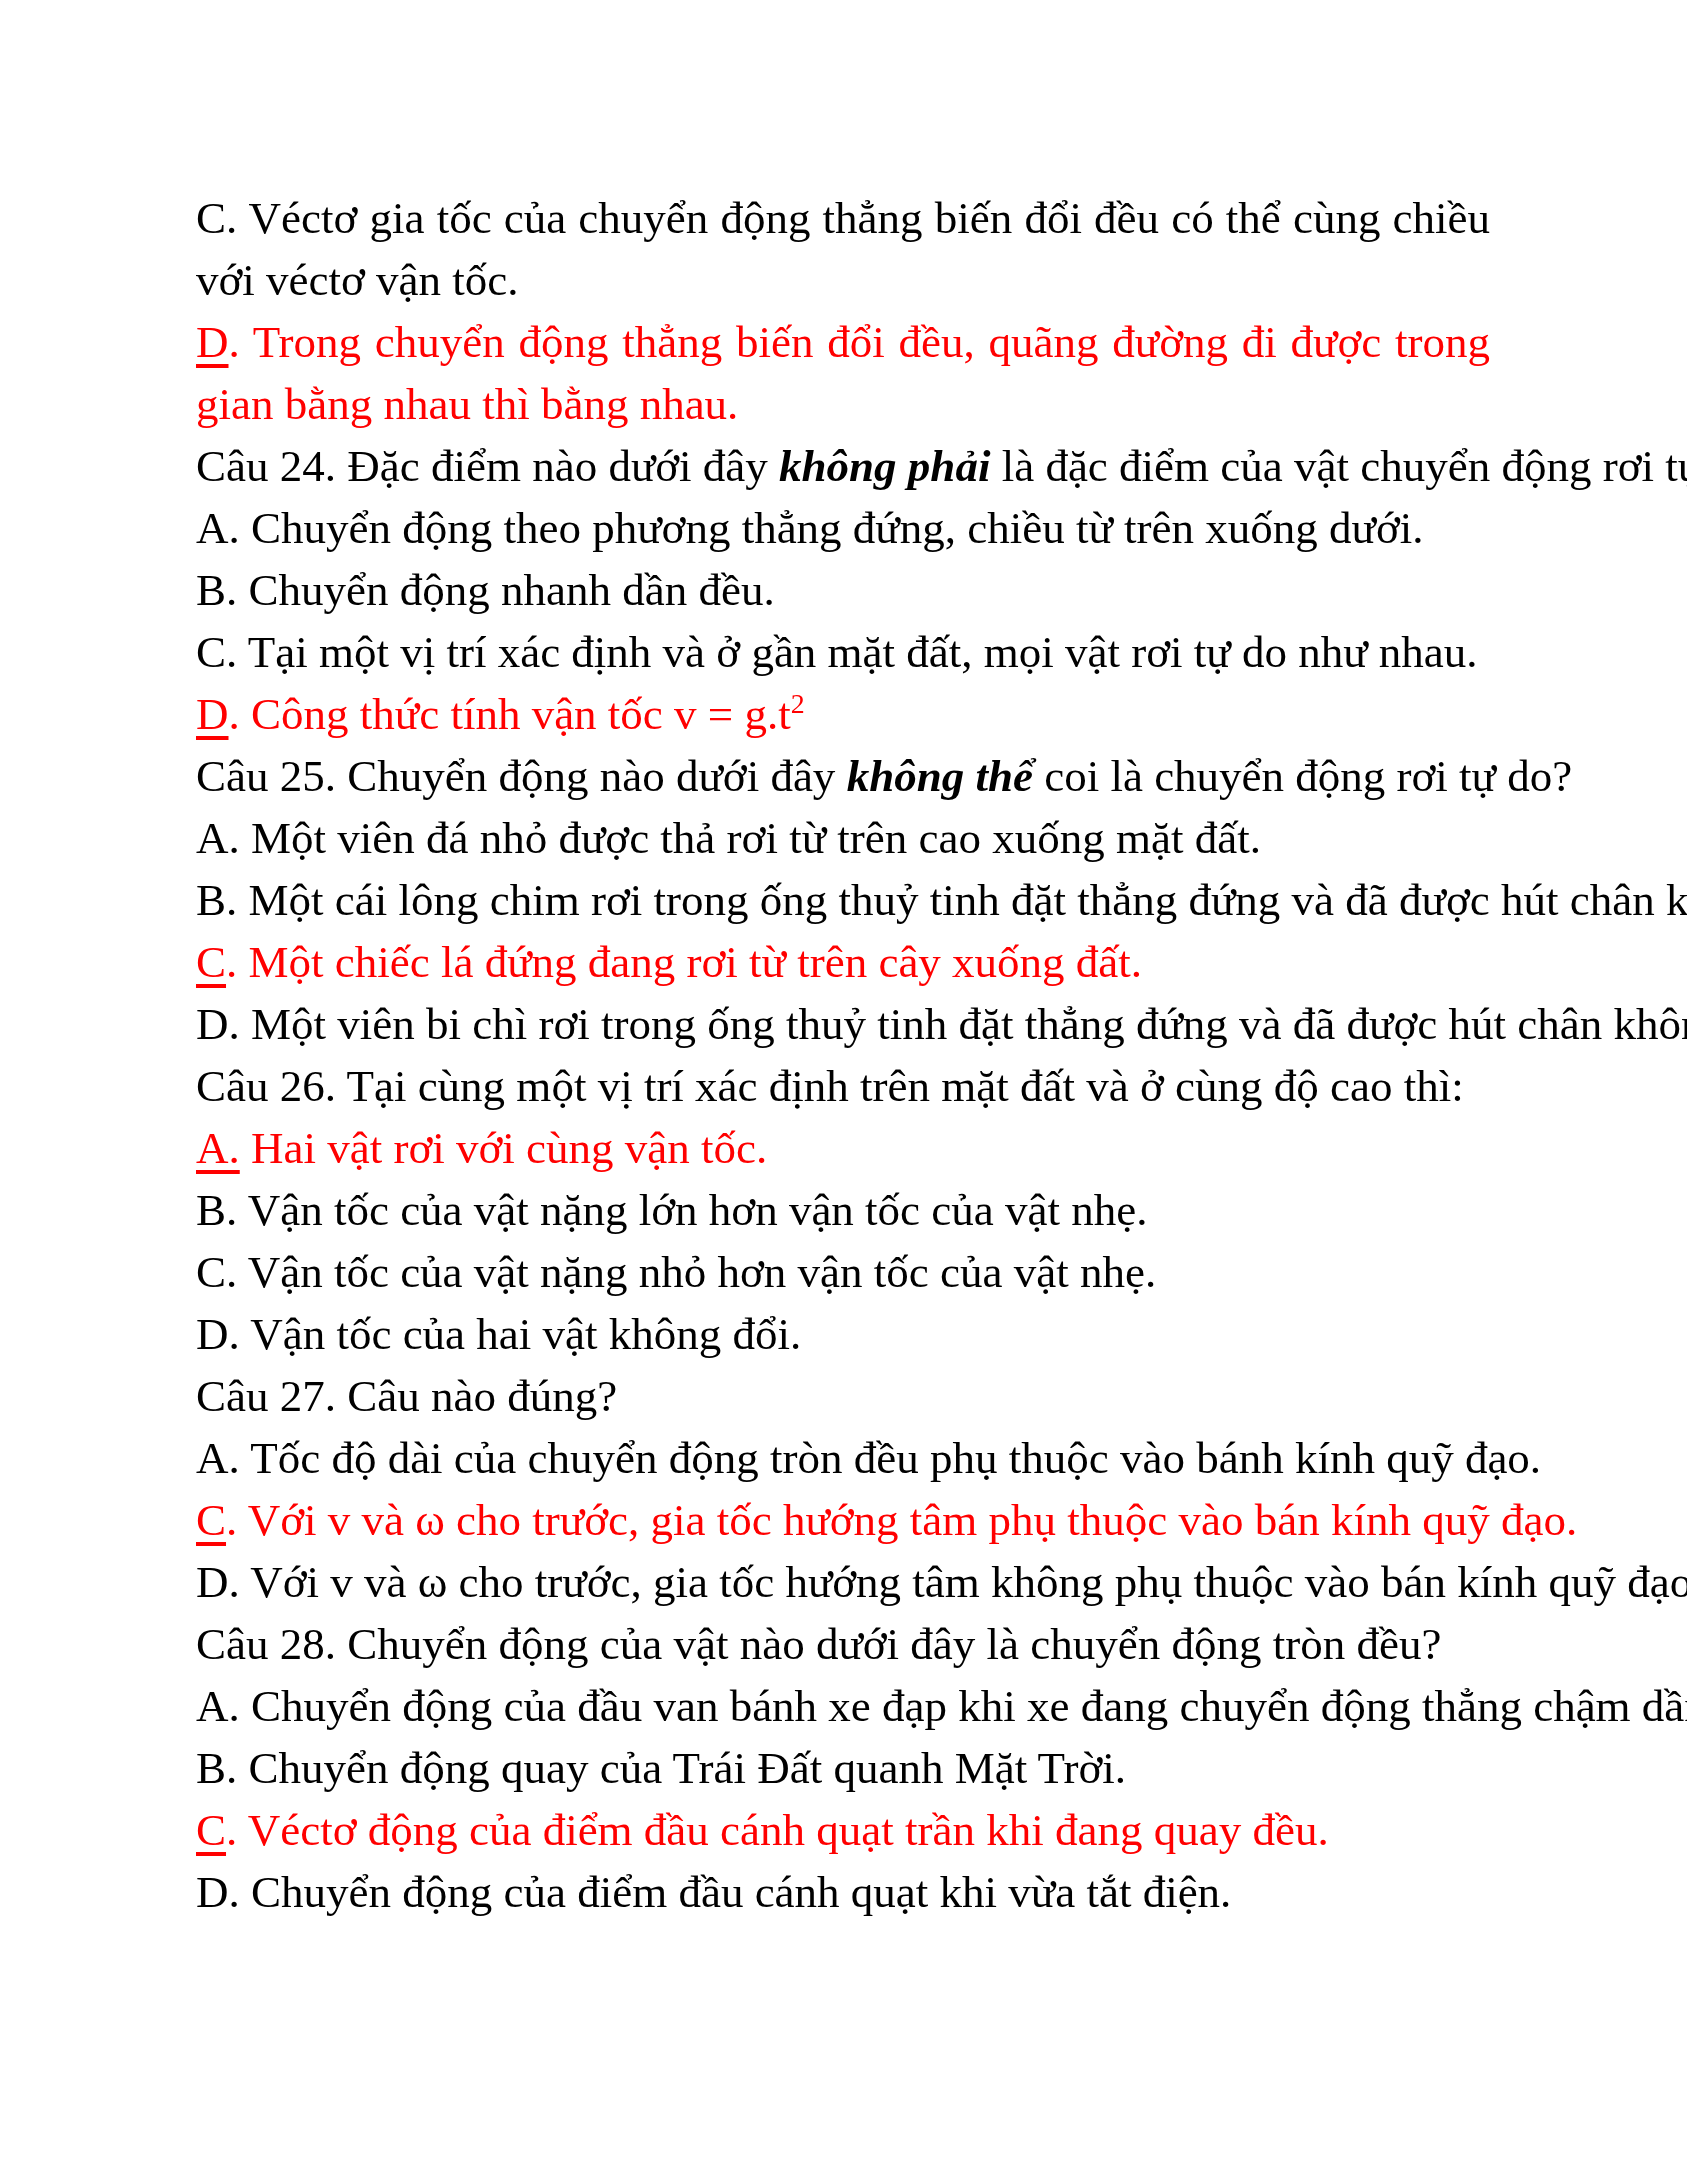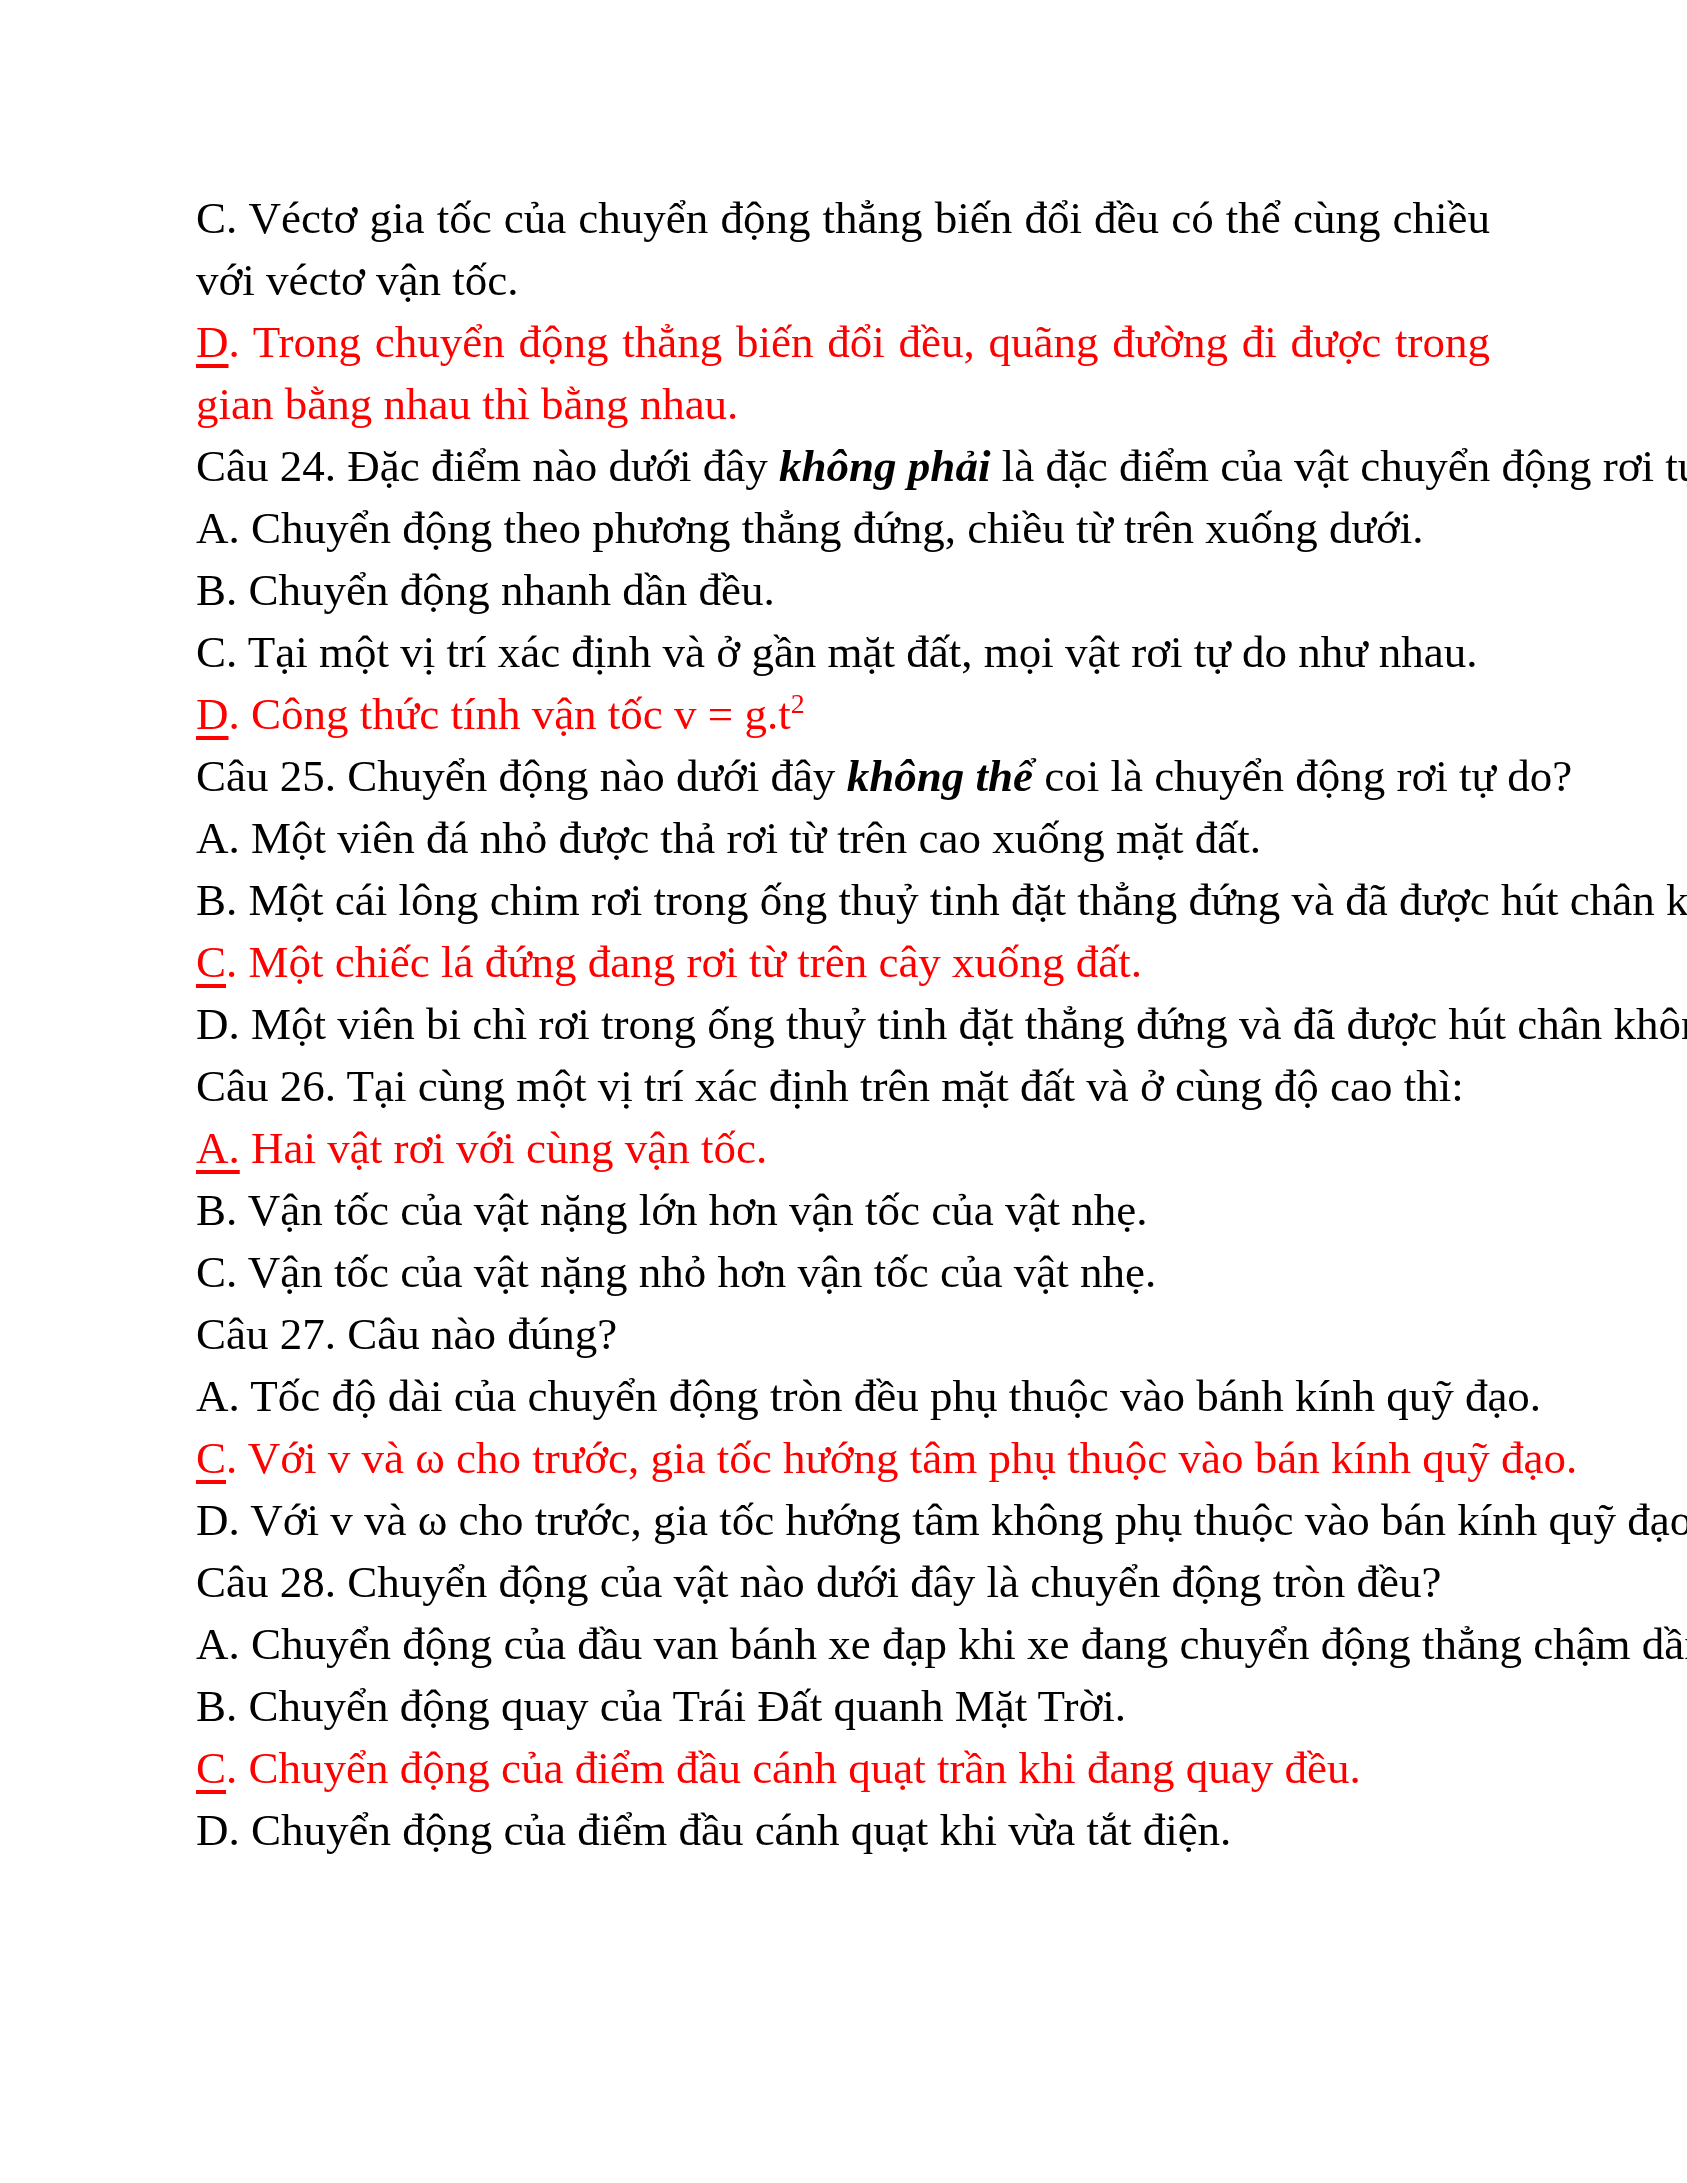--- a/index.html
+++ b/index.html
@@ -67,26 +67,27 @@
   <div class="line"><span class="bold">Câu 25.</span><span> Chuyển động nào dưới đây </span><span class="bi">không thể</span><span> coi là chuyển động rơi tự do?</span></div>
   <div class="line"><span>A. Một viên đá nhỏ được thả rơi từ trên cao xuống mặt đất.</span></div>
   <div class="line"><span>B. Một cái lông chim rơi trong ống thuỷ tinh đặt thẳng đứng và đã được hút chân không.</span></div>
   <div class="line red"><span class="u">C</span><span>. Một chiếc lá đứng đang rơi từ trên cây xuống đất.</span></div>
   <div class="line"><span>D. Một viên bi chì rơi trong ống thuỷ tinh đặt thẳng đứng và đã được hút chân không.</span></div>
 
   <div class="line"><span class="bold">Câu 26.</span><span> Tại cùng một vị trí xác định trên mặt đất và ở cùng độ cao thì:</span></div>
   <div class="line red"><span class="u">A.</span><span> Hai vật rơi với cùng vận tốc.</span></div>
   <div class="line"><span>B. Vận tốc của vật nặng lớn hơn vận tốc của vật nhẹ.</span></div>
   <div class="line"><span>C. Vận tốc của vật nặng nhỏ hơn vận tốc của vật nhẹ.</span></div>
+  <div class="line"><span>D. Vận tốc của hai vật không đổi.</span></div>
 
   <div class="line"><span class="bold">Câu 27.</span><span> Câu nào đúng?</span></div>
   <div class="line"><span>A. Tốc độ dài của chuyển động tròn đều phụ thuộc vào bánh kính quỹ đạo.</span></div>
   <div class="line red"><span class="u">C</span><span>. Với v và ω cho trước, gia tốc hướng tâm phụ thuộc vào bán kính quỹ đạo.</span></div>
   <div class="line"><span>D. Với v và ω cho trước, gia tốc hướng tâm không phụ thuộc vào bán kính quỹ đạo.</span></div>
 
   <div class="line"><span class="bold">Câu 28</span><span>. Chuyển động của vật nào dưới đây là chuyển động tròn đều?</span></div>
   <div class="line"><span>A. Chuyển động của đầu van bánh xe đạp khi xe đang chuyển động thẳng chậm dần đều.</span></div>
   <div class="line"><span>B. Chuyển động quay của Trái Đất quanh Mặt Trời.</span></div>
-  <div class="line red"><span class="u">C</span><span>. Chuyển động của điểm đầu cánh quạt trần khi đang quay đều.</span></div>
+  <div class="line red"><span class="u">C</span><span>. Véctơ động của điểm đầu cánh quạt trần khi đang quay đều.</span></div>
   <div class="line"><span>D. Chuyển động của điểm đầu cánh quạt khi vừa tắt điện.</span></div>
 
 </div>
 
 
 </body></html>

